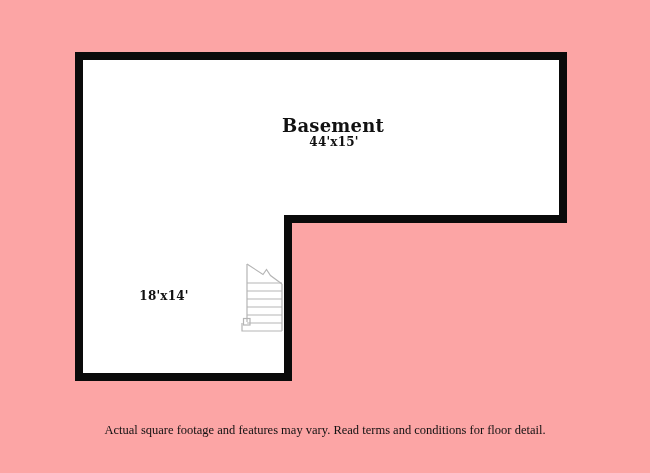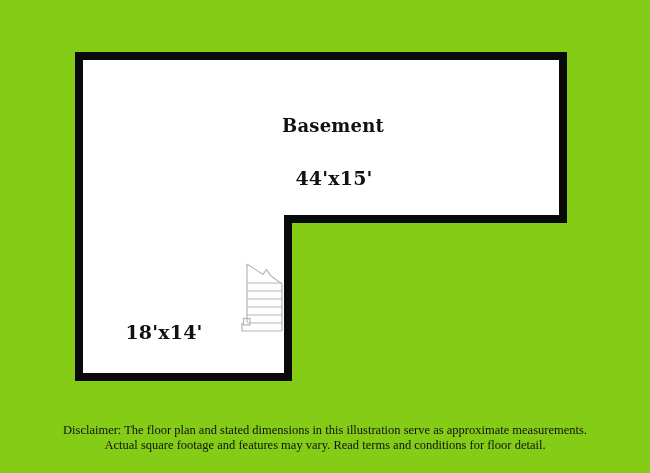--- a/index.html
+++ b/index.html
@@ -4,21 +4,21 @@
 <style>
   html, body {
     margin: 0;
     padding: 0;
     background: #ffffff;
   }
   .screen {
     position: relative;
     width: 650px;
     height: 473px;
-    background: #84cc16;
+    background: #fca5a5;
     overflow: hidden;
     font-family: "DejaVu Serif", serif;
   }
   .plan-svg {
     position: absolute;
     left: 0;
     top: 0;
   }
   .room-text {
     position: absolute;
@@ -26,22 +26,21 @@
     font-family: "DejaVu Serif", serif;
     font-weight: 700;
     color: #111111;
     white-space: nowrap;
     letter-spacing: 0.2px;
   }
   .room-name {
     font-size: 18px;
   }
   .room-dims {
-    font-size: 19px;
-    margin-top: 32px;
+    font-size: 12px;
   }
   .disclaimer {
     position: absolute;
     left: 0;
     top: 423px;
     width: 650px;
     text-align: center;
     font-family: "Liberation Serif", serif;
     font-size: 12.5px;
     line-height: 15px;
@@ -78,17 +77,16 @@
     </g>
   </svg>
 
   <div class="room-text room-name" style="left:333px; top:115px;">Basement</div>
 
   <div class="room-text room-dims" style="left:334px; top:135px;">44'x15'</div>
 
   <div class="room-text room-dims" style="left:164px; top:289px;">18'x14'</div>
 
   <div class="disclaimer">
-    <div>Disclaimer: The floor plan and stated dimensions in this illustration serve as approximate measurements.</div>
     <div>Actual square footage and features may vary. Read terms and conditions for floor detail.</div>
   </div>
 
 </div>
 
 </body></html>

